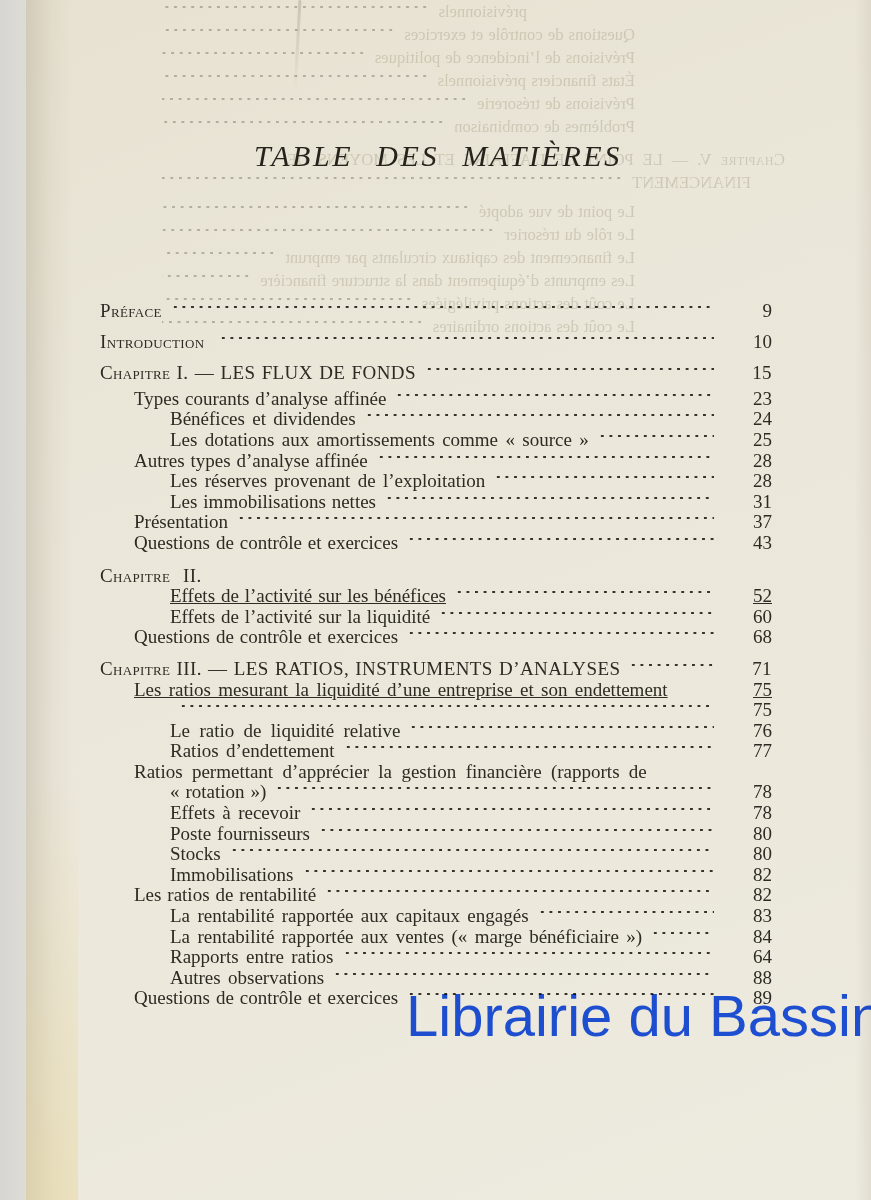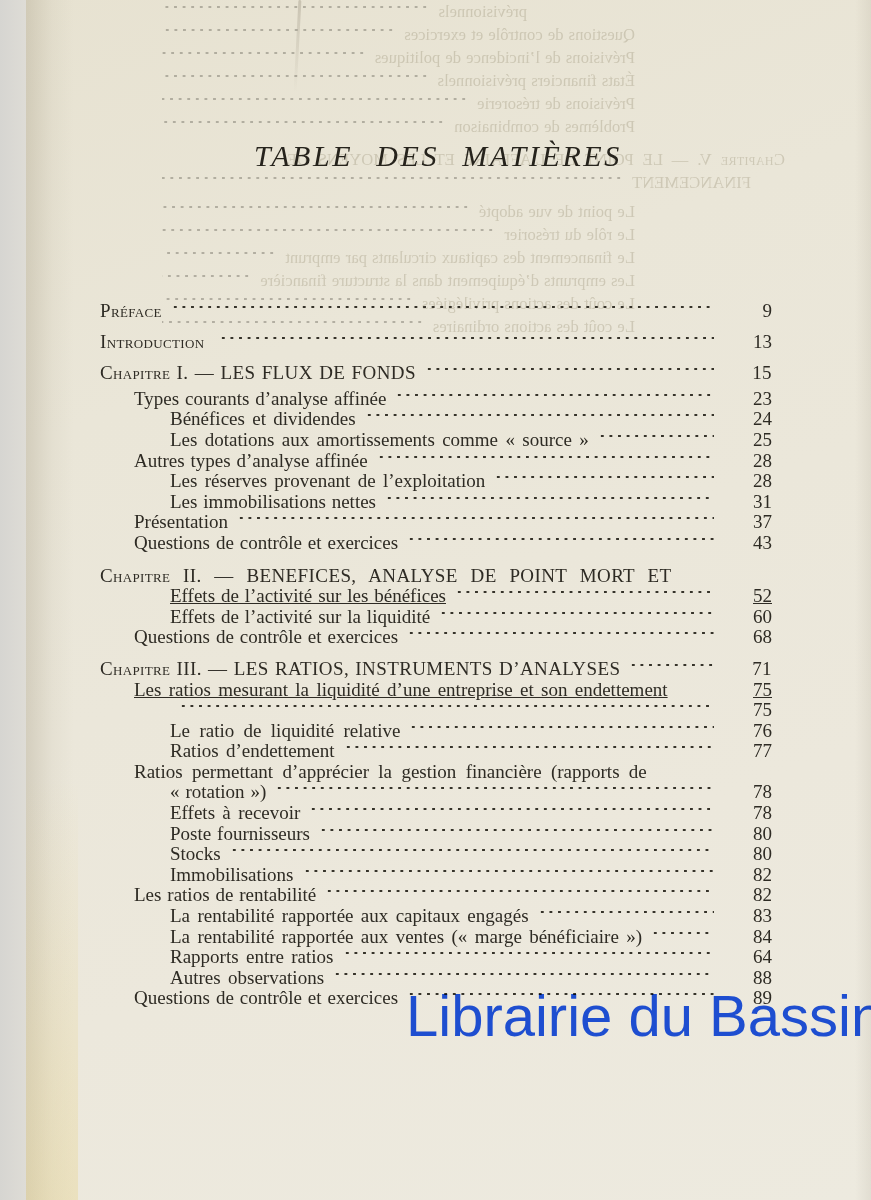--- a/index.html
+++ b/index.html
@@ -156,21 +156,21 @@
   <div class="toc">
       <div class="row i0">
         <span class="sc">Préface</span>
         <span class="leader dotted"></span>
         <span class="num">9</span>
       </div>
       <div class="row i0 mt10">
         <span class="sc">Introduction</span>
         <span class="txt"> </span>
         <span class="leader dotted"></span>
-        <span class="num">13</span>
+        <span class="num">10</span>
       </div>
       <div class="row i0 mt11 chap">
         <span class="sc">Chapitre I.</span>
         <span class="txt"> — LES FLUX DE FONDS</span>
         <span class="leader dotted"></span>
         <span class="num">15</span>
       </div>
       <div class="row i1 mt5">
         <span class="txt">Types courants d’analyse affinée</span>
         <span class="leader dotted"></span>
@@ -206,21 +206,20 @@
         <span class="leader dotted"></span>
         <span class="num">37</span>
       </div>
       <div class="row i1">
         <span class="txt">Questions de contrôle et exercices</span>
         <span class="leader dotted"></span>
         <span class="num">43</span>
       </div>
       <div class="row i0 mt12 chap sp3">
         <span class="sc">Chapitre II.</span>
-        <span class="txt"> — BENEFICES, ANALYSE DE POINT MORT ET</span>
         <span class="leader"></span>
         <span class="num"></span>
       </div>
       <div class="row i2 mt7">
         <span class="txt">Effets de l’activité sur les bénéfices</span>
         <span class="leader dotted"></span>
         <span class="num">52</span>
       </div>
       <div class="row i2">
         <span class="txt">Effets de l’activité sur la liquidité</span>

